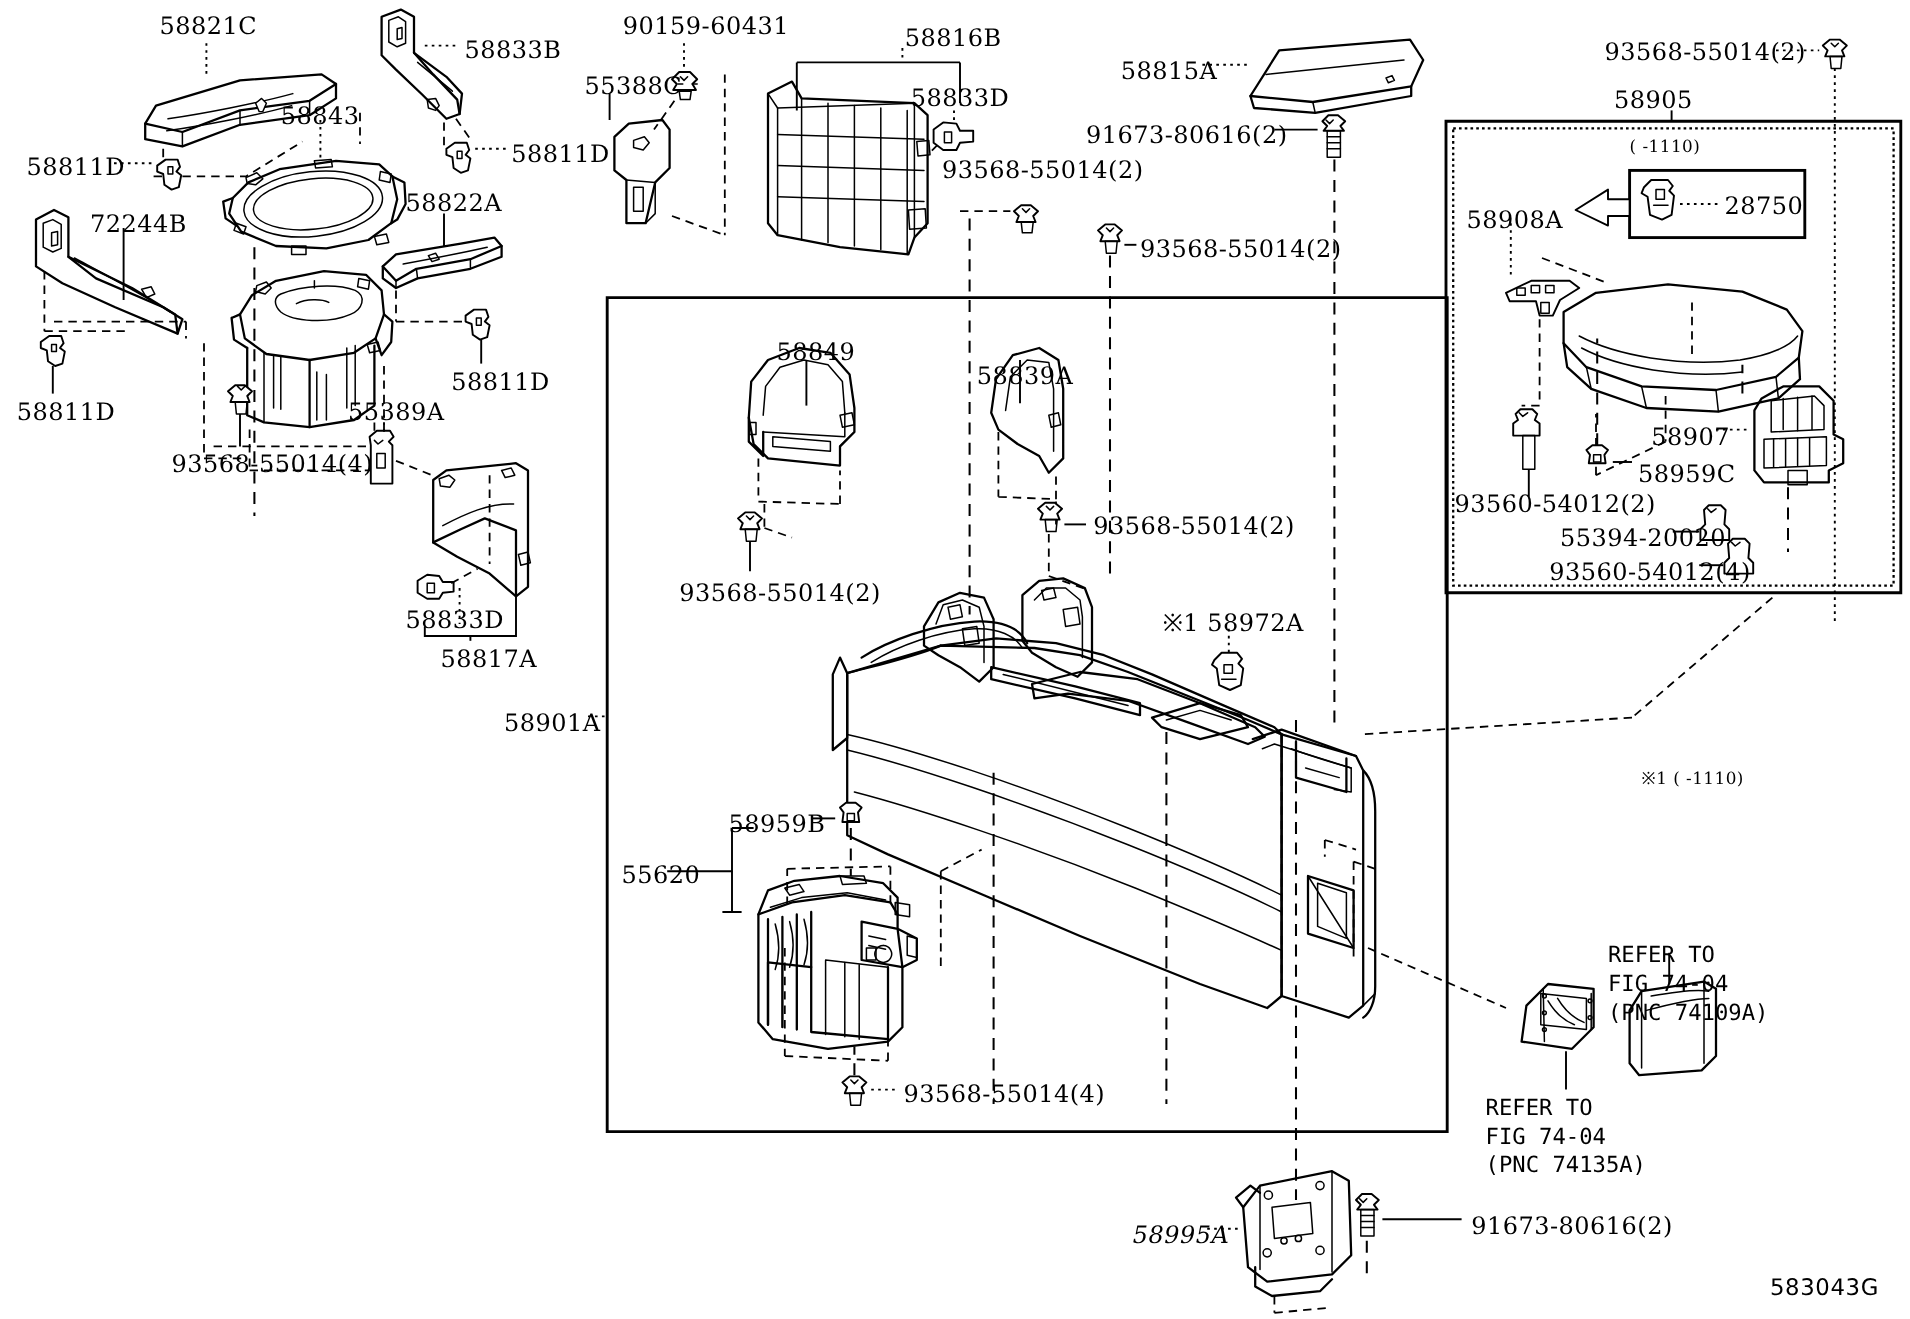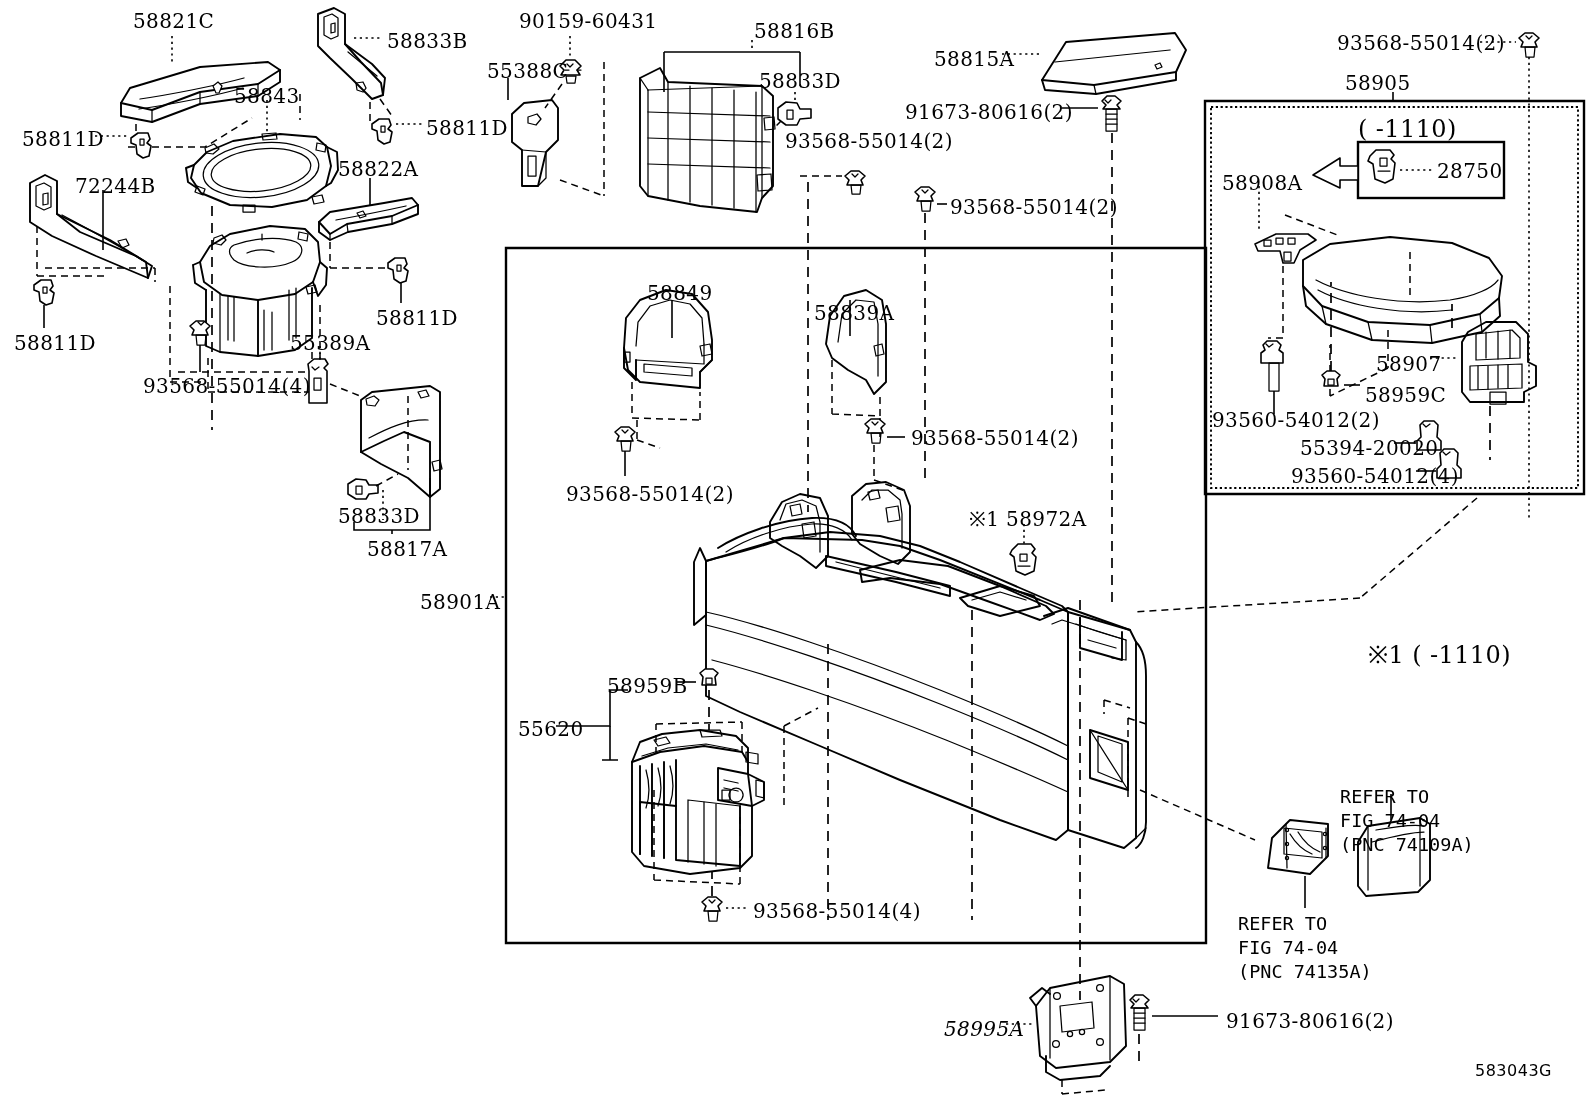--- a/index.html
+++ b/index.html
@@ -37,25 +37,25 @@
     letter-spacing:0px;
     line-height:1.30;
     white-space:pre;
   }
   .lbl.code{
     font-family:"DejaVu Serif", serif;
     font-size:20px;
   }
   .lbl.sheetid{
     font-family:"DejaVu Sans", sans-serif;
-    font-size:16px;
+    font-size:19px;
     letter-spacing:0.5px;
   }
   .lbl.note{
-    font-size:24px;
+    font-size:14px;
   }
 </style>
 </head>
 <body>
 
 <div id="sheet">
 
   <svg class="layer" viewBox="0 0 1592 1099">
     <defs>
       <style>

